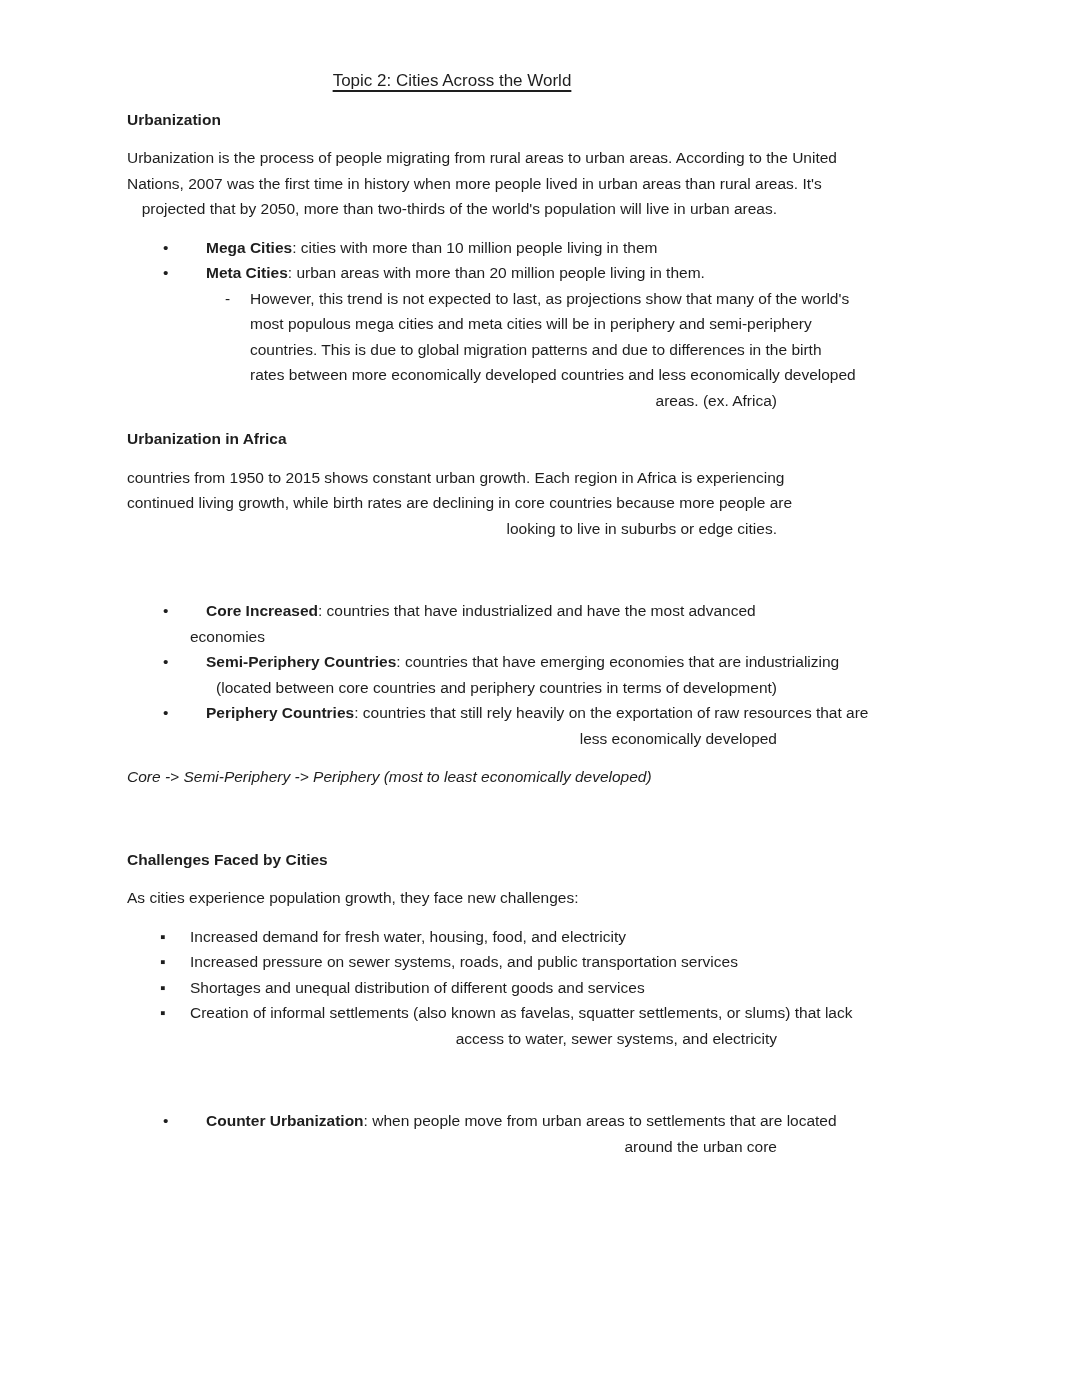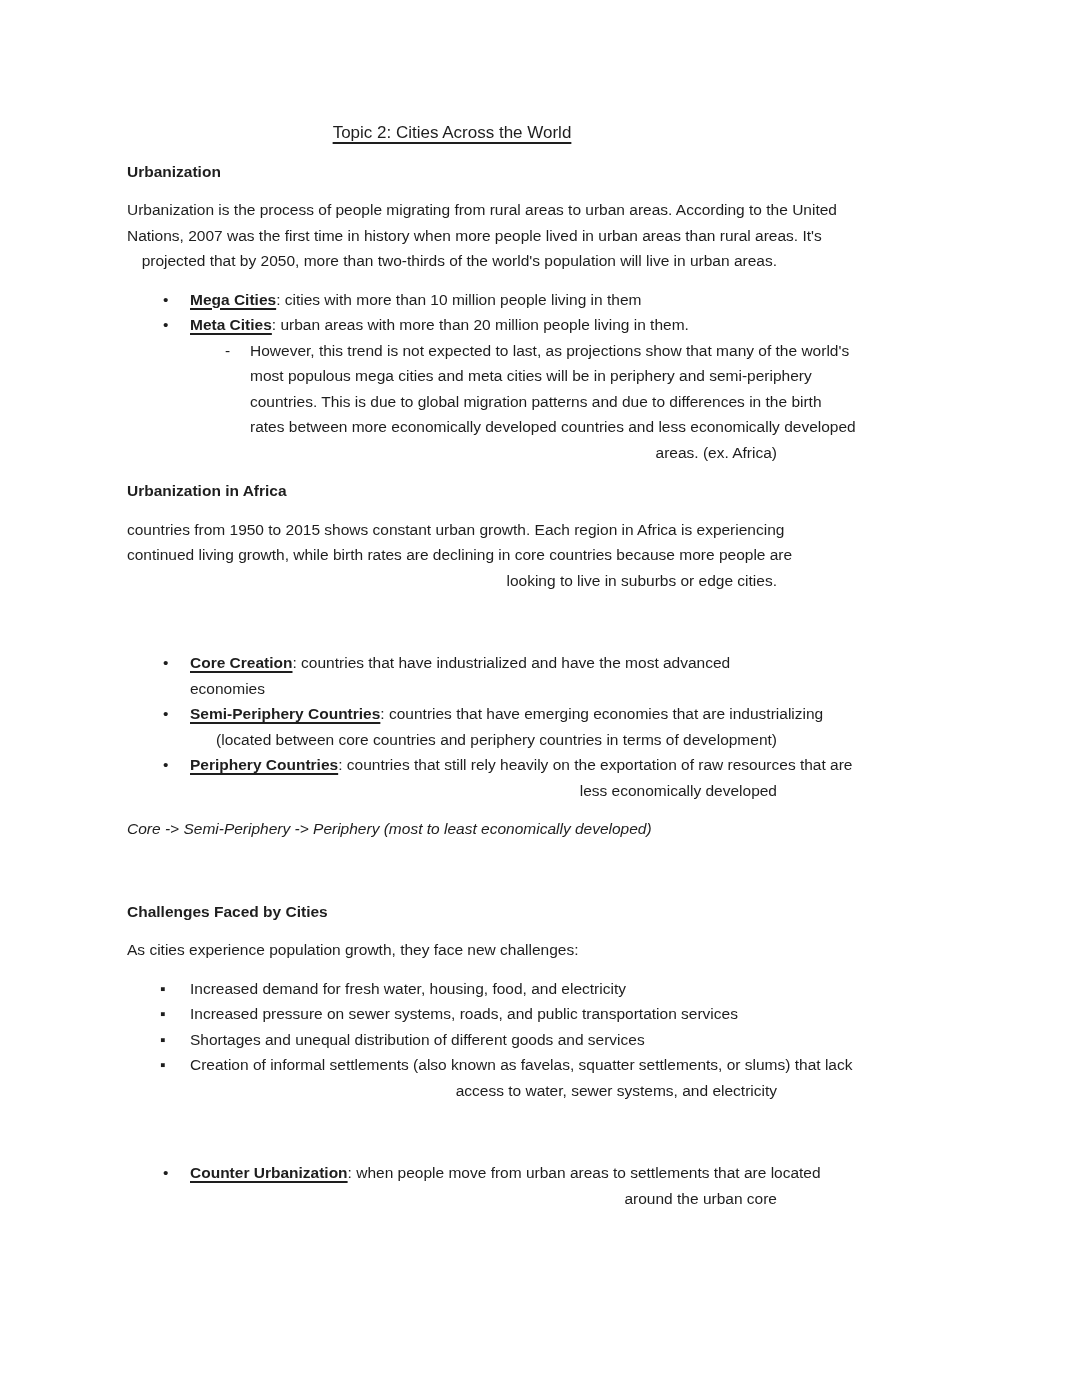--- a/index.html
+++ b/index.html
@@ -10,21 +10,21 @@
     background: #ffffff;
     font-family: "Liberation Sans", "DejaVu Sans", sans-serif;
     font-size: 15.5px;
     line-height: 25.5px;
     color: #1e1e1e;
     overflow: hidden;
   }
   .page {
     width: 900px;
     height: 1397px;
-    padding: 120px 123px 0 127px;
+    padding: 68px 123px 0 127px;
   }
   .title {
     text-align: center;
     font-size: 17px;
     font-weight: normal;
     margin: 0 0 13px 0;
   }
   .title .u {
     text-decoration: underline;
     text-underline-offset: 4px;
@@ -38,23 +38,23 @@
   .line { white-space: nowrap; text-align: right; }
   .list { margin: 0 0 13px 0; }
   .li { display: flex; }
   .marker { flex: none; }
   .m1 { margin-left: 36px; width: 27px; }
   .m2 { margin-left: 98px; width: 25px; }
   .m3 { margin-left: 33px; width: 30px; }
   .li-text { flex: 1; min-width: 0; }
   .term {
     font-weight: bold;
-    text-decoration: underline;
     text-underline-offset: 3px;
     text-decoration-thickness: 1.5px;
+    margin-left: 16px;
   }
   .note { font-style: italic; margin: 12px 0 13px 0; }
   .spacer { height: 44px; }
 </style>
 </head>
 <body>
 
 <div class="page">
 
   <div class="title">
@@ -96,21 +96,21 @@
     <div class="line">countries from 1950 to 2015 shows constant urban growth. Each region in Africa is experiencing</div>
     <div class="line">continued living growth, while birth rates are declining in core countries because more people are</div>
     <div class="line">looking to live in suburbs or edge cities.</div>
   </div>
 
   <div class="spacer"></div>
 
   <div class="list">
     <div class="li">
       <span class="marker m1">•</span>
-      <span class="li-text"><span class="term">Core Creation</span><span>: countries that have industrialized and have the most advanced economies</span></span>
+      <span class="li-text"><span class="term">Core Increased</span><span>: countries that have industrialized and have the most advanced economies</span></span>
     </div>
     <div class="li">
       <span class="marker m1">•</span>
       <span class="li-text">
         <div class="line"><span class="term">Semi-Periphery Countries</span><span>: countries that have emerging economies that are industrializing</span></div>
         <div class="line">(located between core countries and periphery countries in terms of development)</div>
       </span>
     </div>
     <div class="li">
       <span class="marker m1">•</span>

